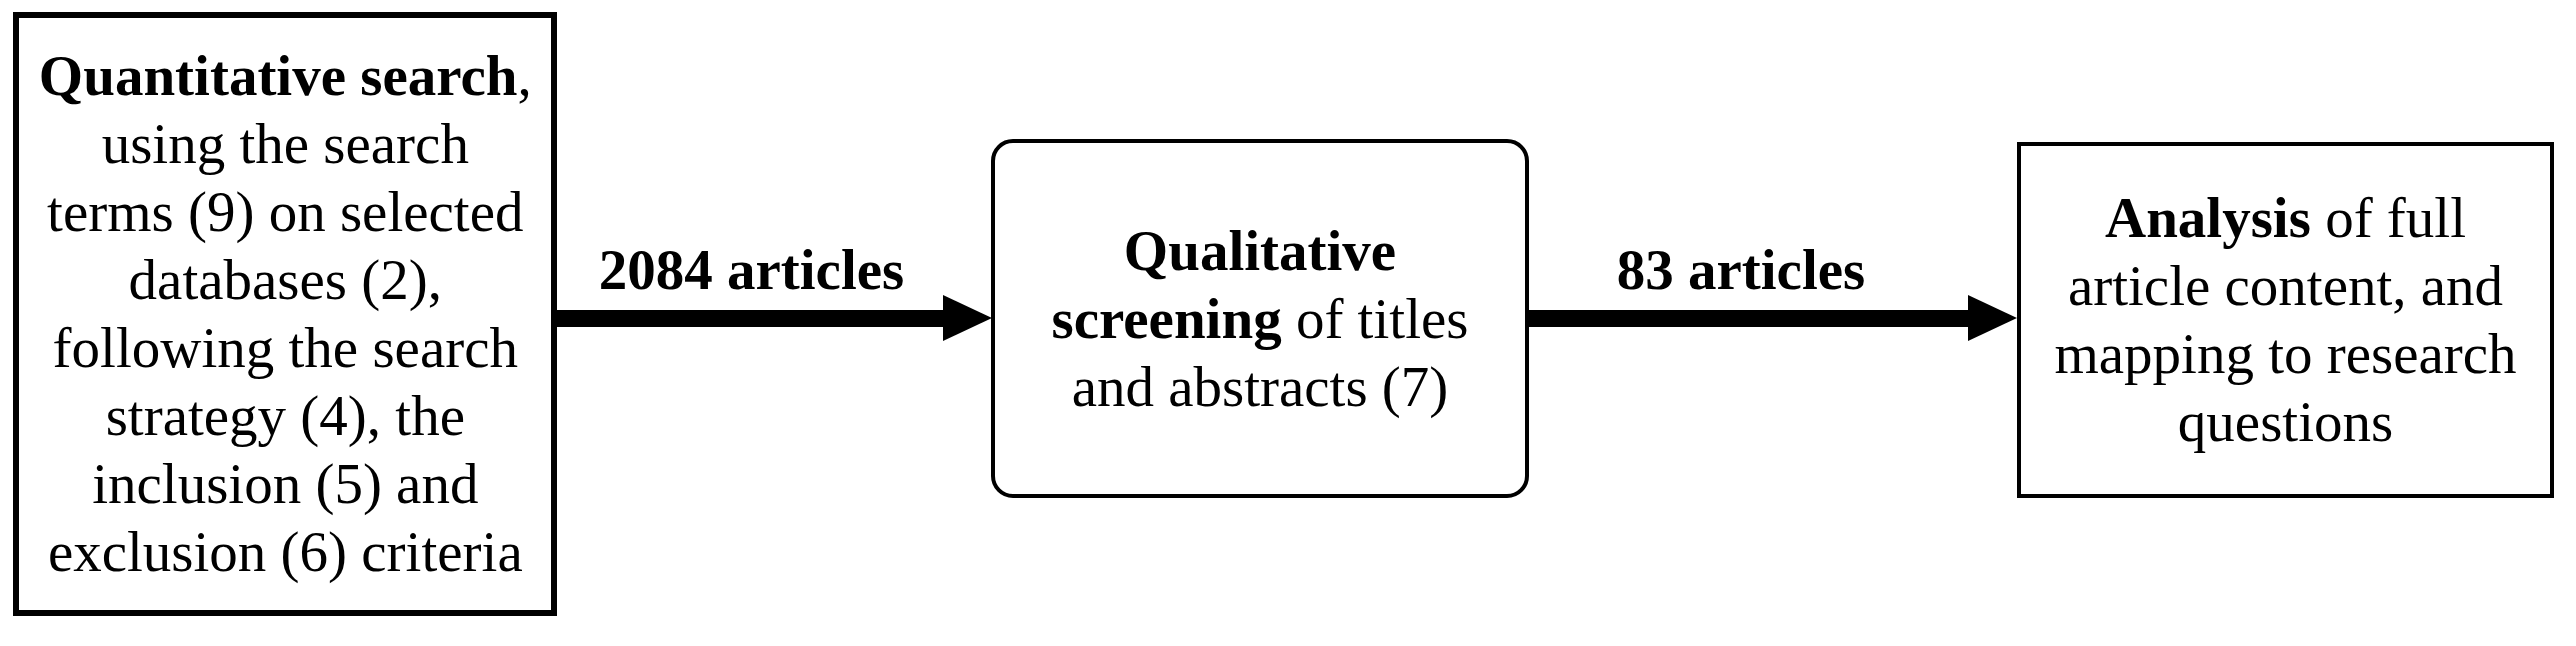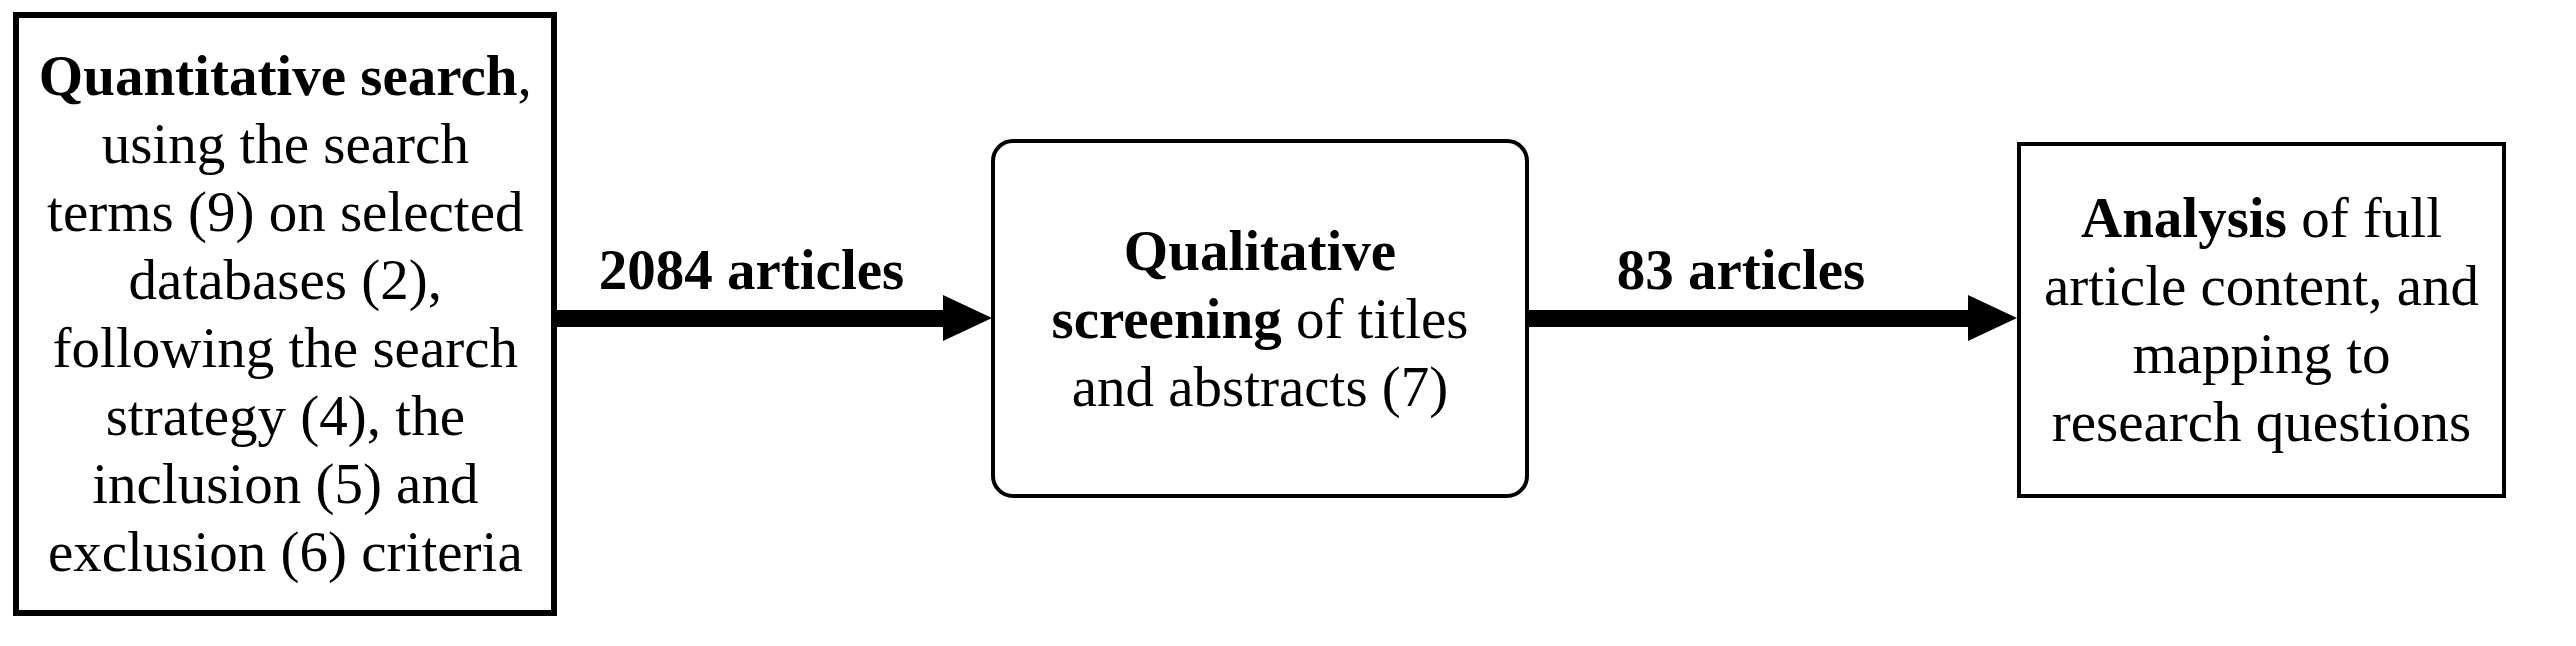--- a/index.html
+++ b/index.html
@@ -45,21 +45,21 @@
   }
   .box2 {
     left: 991px; top: 139px;
     width: 538px; height: 359px;
     border-width: 4.7px;
     padding: 0 20.4px;
     border-radius: 22px;
   }
   .box3 {
     left: 2017px; top: 142px;
-    width: 489px; height: 356px;
+    width: 537px; height: 356px;
     border-width: 4.7px;
     padding: 0 16px;
   }
   .arrow-shaft {
     position: absolute;
     top: 310px;
     height: 17.3px;
     background: #000000;
   }
   .shaft1 { left: 557px;  width: 389px; }

